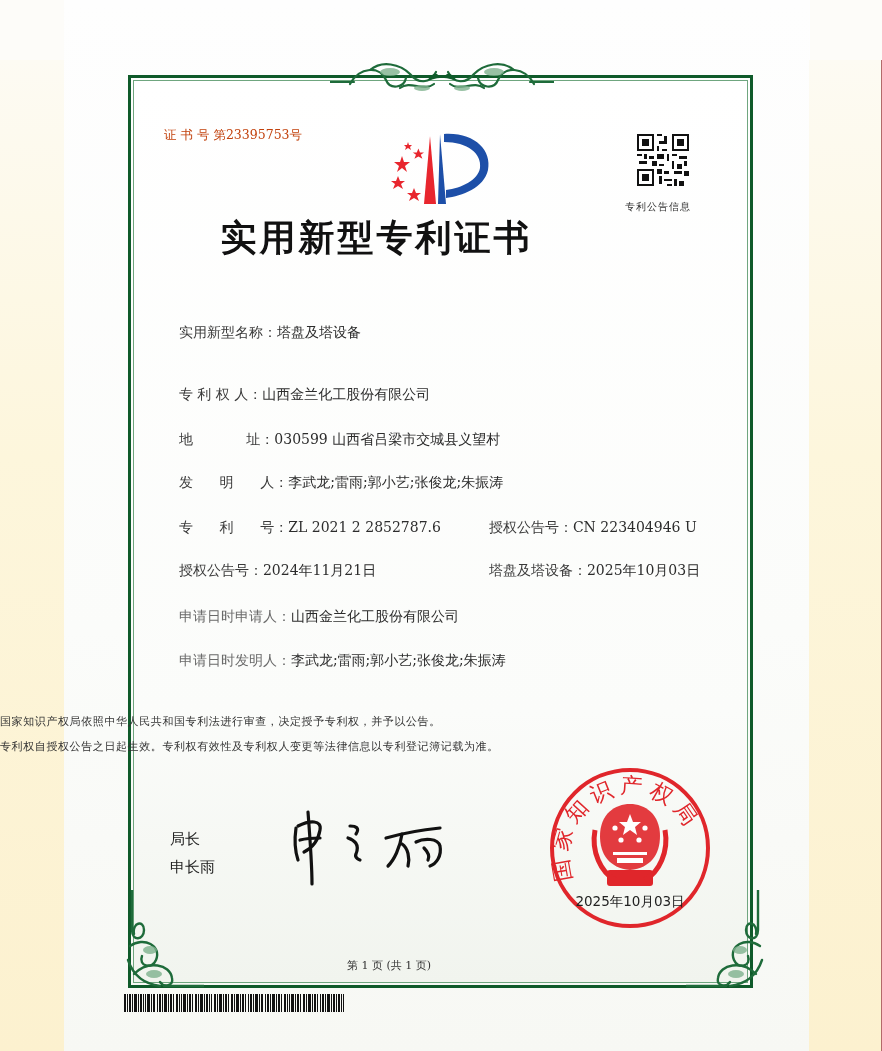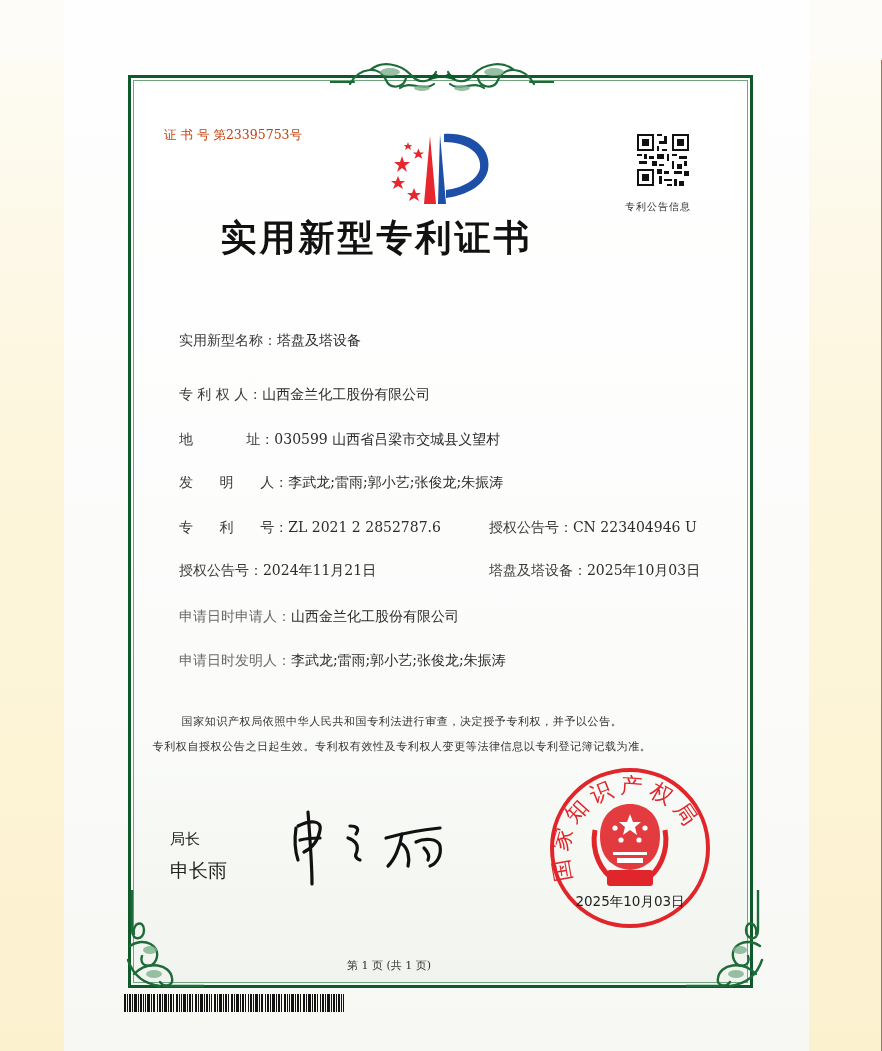--- a/index.html
+++ b/index.html
@@ -33,25 +33,25 @@
   .qr-label { position: absolute; left: 625px; top: 200px; font-size: 10px; color: #333; letter-spacing: 1px; }
 
   .title { position: absolute; left: 0; width: 753px; top: 214px; text-align: center;
     font-family: "DejaVu Sans", "Liberation Sans", sans-serif; font-size: 36px; letter-spacing: 3px;
     color: #111; font-weight: bold; }
 
   .field { position: absolute; font-size: 14px; color: #2c2c2c; white-space: pre; }
   .field .lbl { color: #3a3a3a; }
   .field.light .lbl { color: #6a6a6a; font-size: 14px; }
 
-  .notice { position: absolute; left: 0; width: 804px; text-align: center; font-size: 11px; color: #333;
+  .notice { position: absolute; left: 0; width: 804px; font-size: 11px; color: #333;
     letter-spacing: 0.6px; font-family: Liberation Mono, monospace; }
 
   .director-title { position: absolute; left: 170px; top: 830px; font-family: "DejaVu Sans", sans-serif; font-size: 15px; color: #222; }
-  .director-name { position: absolute; left: 170px; top: 858px; font-family: "DejaVu Sans", sans-serif; font-size: 19px; color: #222; }
+  .director-name { position: absolute; left: 170px; top: 858px; font-family: "DejaVu Sans", sans-serif; font-size: 15px; color: #222; }
   .signature { position: absolute; left: 290px; top: 808px; }
 
   .seal { position: absolute; left: 545px; top: 766px; width: 170px; height: 164px; }
 
   .page-footer { position: absolute; left: 0; width: 778px; top: 958px; text-align: center; font-size: 11px; color: #333; }
 
   .barcode { position: absolute; left: 124px; top: 994px; width: 220px; height: 18px; }
 </style>
 </head>
 <body>
@@ -181,21 +181,21 @@
         <rect x="15" y="18" width="1" height="3"></rect>
         <rect x="17" y="19" width="2" height="2"></rect>
       <rect x="12" y="20" width="2" height="1"></rect>
     </g>
   </svg>
 </div>
 <div class="qr-label">专利公告信息</div>
 
 <div class="title">实用新型专利证书</div>
 
-<div class="field" style="left:170px; top:316px;">
+<div class="field" style="left:170px; top:308px;">
   <span class="lbl">实用新型名称：</span><span>塔盘及塔设备</span>
 </div>
 
 <div class="field" style="left:170px; top:370px;">
   <span class="lbl">专 利 权 人：</span><span>山西金兰化工股份有限公司</span>
 </div>
 
 <div class="field" style="left:170px; top:415px;">
   <span class="lbl">地            址：</span><span>030599 山西省吕梁市交城县义望村</span>
 </div>

